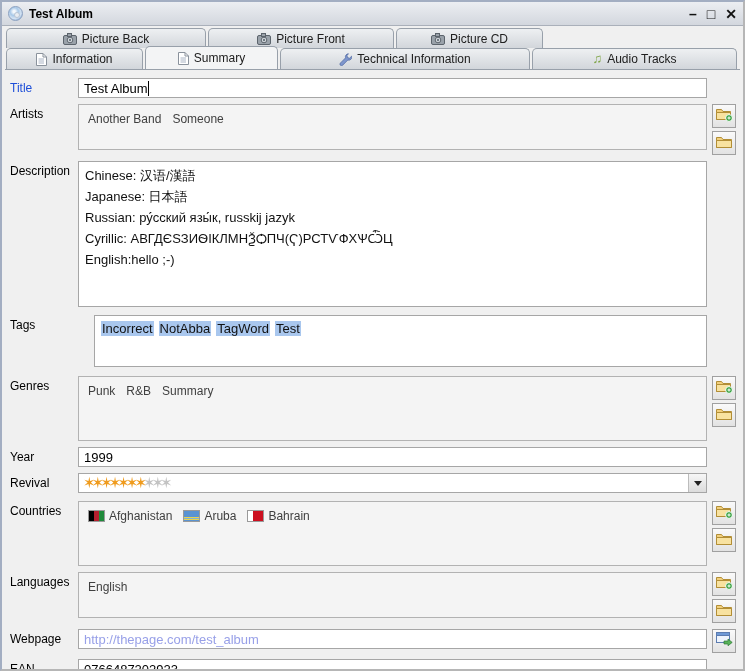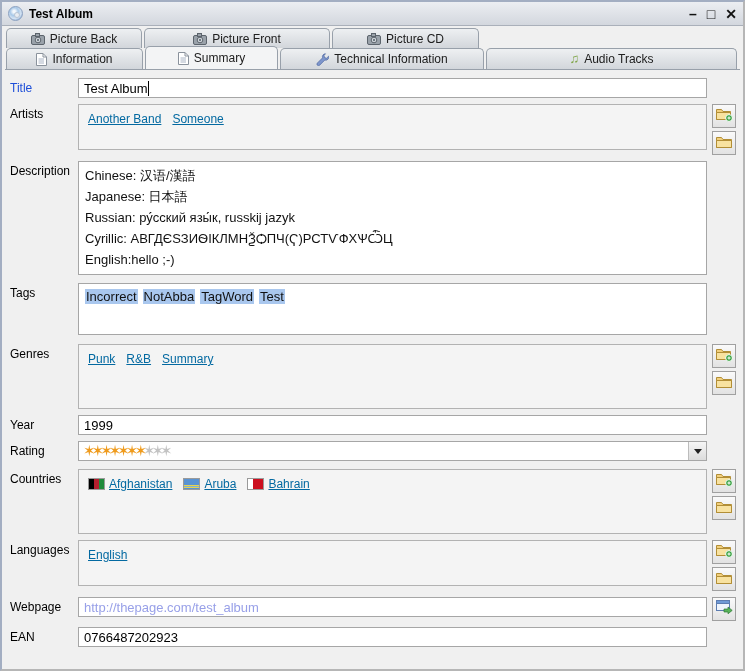--- a/index.html
+++ b/index.html
@@ -52,29 +52,29 @@
     width:100%; height:20px; border:1px solid #a6a6a6; background:#fff;
     font:13px "Liberation Sans", sans-serif; padding:1px 5px; color:#000; outline:none;
   }
   .textinput.url { color:#98a0e8; }
   .caret { position:absolute; left:70px; top:3px; width:1px; height:15px; background:#000; }
 
   .linkpanel {
     border:1px solid #b2b2b2; background:#f4f4f4; padding:7px 9px;
     display:flex; align-items:flex-start; gap:11px; flex-wrap:wrap; align-content:flex-start;
   }
-  .linkpanel a, .linkpanel .lnk { color:#0369a1; text-decoration:underline; cursor:pointer; }
+  .linkpanel a, .linkpanel .lnk { color:#404040; cursor:pointer; }
   .h46 { height:46px; } .h48 { height:65px; }
 
   .textarea-box {
-    border:1px solid #a6a6a6; background:#fff; height:114px; padding:3px 6px;
+    border:1px solid #a6a6a6; background:#fff; height:146px; padding:3px 6px;
     white-space:pre-line; line-height:21px; font-size:13px; overflow:hidden;
   }
   .tags-box {
-    border:1px solid #a6a6a6; background:#fff; height:52px; padding:5px 6px; font-size:13px;
+    border:1px solid #a6a6a6; background:#fff; height:52px; padding:5px 6px; font-size:13px;margin-left:16px;
   }
   .tag { background:#a9c7ee; margin-right:5px; padding:0 1px; }
 
   .country { display:flex; align-items:center; gap:4px; }
   .flag { width:17px; height:12px; flex:none; border:1px solid #9a9a9a; display:inline-block; }
   .flag-af { background:linear-gradient(to right,#000 33%,#b41f2e 33% 66%,#1f8a3b 66%); }
   .flag-aw { background:linear-gradient(to bottom,#5a93d2 0 58%,#e8d44d 58% 70%,#7fb0d8 70% 82%,#e8d44d 82% 94%,#5a93d2 94%); }
   .flag-bh { background:linear-gradient(to right,#fff 30%,#cc1020 30%); }
 
   
@@ -116,21 +116,21 @@
     <span class="win-title">Test Album</span>
     <span class="win-controls">
       <span class="win-btn">–</span>
       <span class="win-btn">□</span>
       <span class="win-btn">✕</span>
     </span>
   </div>
 
   <div class="tabs-area">
     <div class="tab-row">
-      <div class="tab" style="width:136px">
+      <div class="tab" style="width:200px">
         <span class="ticon">
           <svg width="14" height="12" viewBox="0 0 14 12">
               <rect x="0.5" y="2.5" width="13" height="9" rx="1.5" fill="#9aa2aa" stroke="#5c646c"></rect>
               <rect x="4.5" y="0.5" width="4" height="3" fill="#9aa2aa" stroke="#5c646c"></rect>
               <circle cx="7" cy="7" r="2.8" fill="#d8dde2" stroke="#5c646c"></circle>
               <circle cx="7" cy="7" r="1.2" fill="#6e7880"></circle>
             </svg>
         </span>
         <span>Picture Back</span>
       </div>
@@ -175,21 +175,21 @@
           <svg width="11" height="13" viewBox="0 0 11 13">
               <path d="M0.5 0.5 H7 L10.5 4 V12.5 H0.5 Z" fill="#fff" stroke="#8a929c"></path>
               <path d="M7 0.5 V4 H10.5" fill="none" stroke="#8a929c"></path>
               <line x1="2.5" y1="6" x2="8" y2="6" stroke="#aab4c4"></line>
               <line x1="2.5" y1="8" x2="8" y2="8" stroke="#aab4c4"></line>
               <line x1="2.5" y1="10" x2="8" y2="10" stroke="#aab4c4"></line>
             </svg>
         </span>
         <span>Summary</span>
       </div>
-      <div class="tab" style="width:204px">
+      <div class="tab" style="width:250px">
         <span class="ticon">
           <svg width="13" height="13" viewBox="0 0 14 14">
               <path d="M10.2 0.8 a3.3 3.3 0 0 0 -3.1 4.4 L1.6 10.7 a1.7 1.7 0 1 0 2.4 2.4 L9.5 7.6 a3.3 3.3 0 0 0 4.1 -4.2 L11.4 5.6 9.2 4.9 8.6 2.7 Z" fill="#7e96cc" stroke="#47619c" stroke-width="0.7"></path>
             </svg>
         </span>
         <span>Technical Information</span>
       </div>
       <div class="tab" style="flex:1">
         <span class="ticon music-glyph">♫</span>
         <span>Audio Tracks</span>
@@ -296,21 +296,21 @@
 
     <div class="form-row">
       <div class="flabel">Year</div>
       <div class="fwrap">
         <input class="textinput" value="1999" style="">
       </div>
       <div class="sidecol"></div>
     </div>
 
     <div class="form-row" style="margin-bottom:8px">
-      <div class="flabel">Rating</div>
+      <div class="flabel">Revival</div>
       <div class="fwrap">
         <div class="combo">
           <div class="stars"><span class="on">✶✶✶✶✶✶✶</span><span class="off">✶✶✶</span></div>
           <div class="combo-arrow"></div>
         </div>
       </div>
       <div class="sidecol"></div>
     </div>
 
     <div class="form-row">

